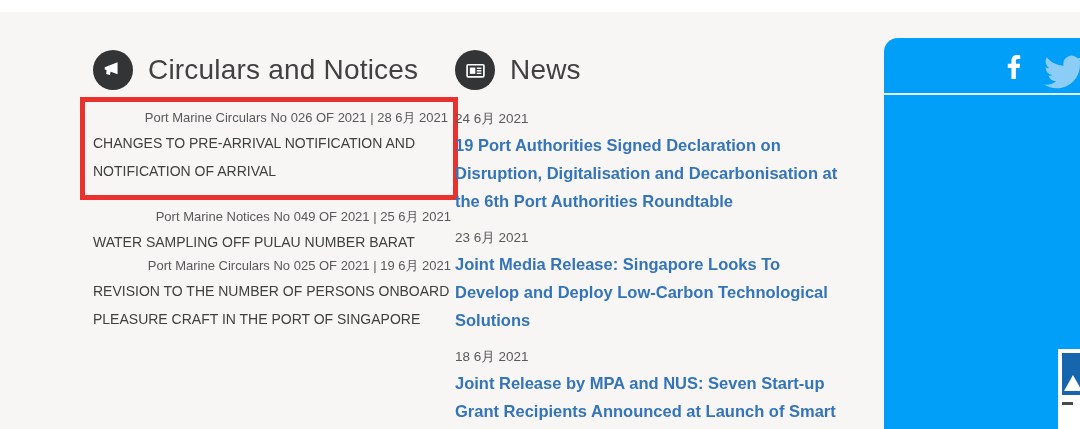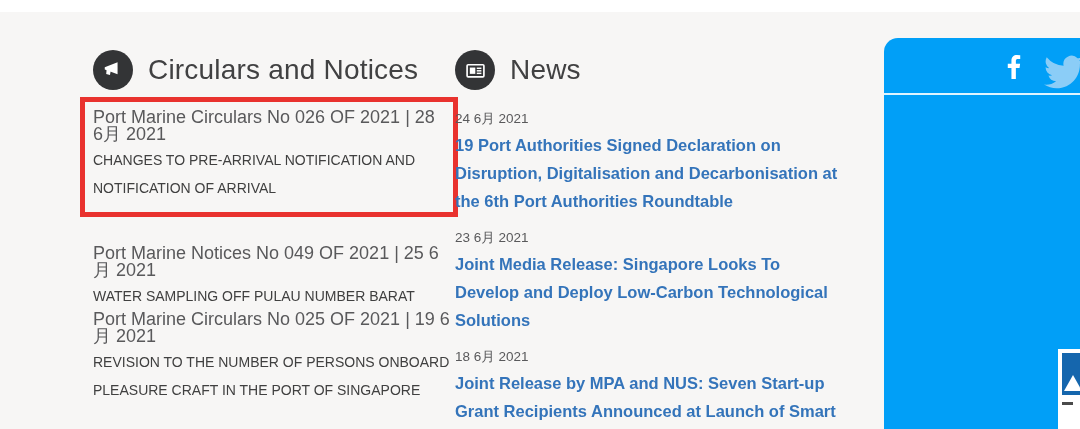--- a/index.html
+++ b/index.html
@@ -24,23 +24,23 @@
   
   .col-circulars { position:absolute; left:80px; top:38px; width:380px; }
   .col-circulars .section-header { margin-left:13px; }
   .highlight-box {
     margin-top:7px;
     width:378px;
     border:5px solid #e9322e;
     padding:7px 5px 10px 8px;
   }
   .circ-item { width:378px; padding:0 7px 0 13px; }
-  .circ-item.second { margin-top:28px; }
+  .circ-item.second { margin-top:8px; }
   .circ-item.third  { margin-top:1px; }
-  .item-meta { font-size:18px; color:#59595b; margin-bottom:3px; line-height:17px; }
+  .item-meta { font-size:13px; color:#59595b; margin-bottom:3px; line-height:17px;text-align:right; }
   .circ-link {
     display:block; font-size:14px; line-height:28px;
     color:#404040; text-decoration:none; cursor:pointer;
   }
 
   
   .col-news { position:absolute; left:455px; top:38px; width:392px; }
   .news-list { margin-top:20px; }
   .news-item { margin-bottom:14px; }
   .news-date { font-size:13.5px; color:#59595b; margin-bottom:4px; line-height:17px; }

